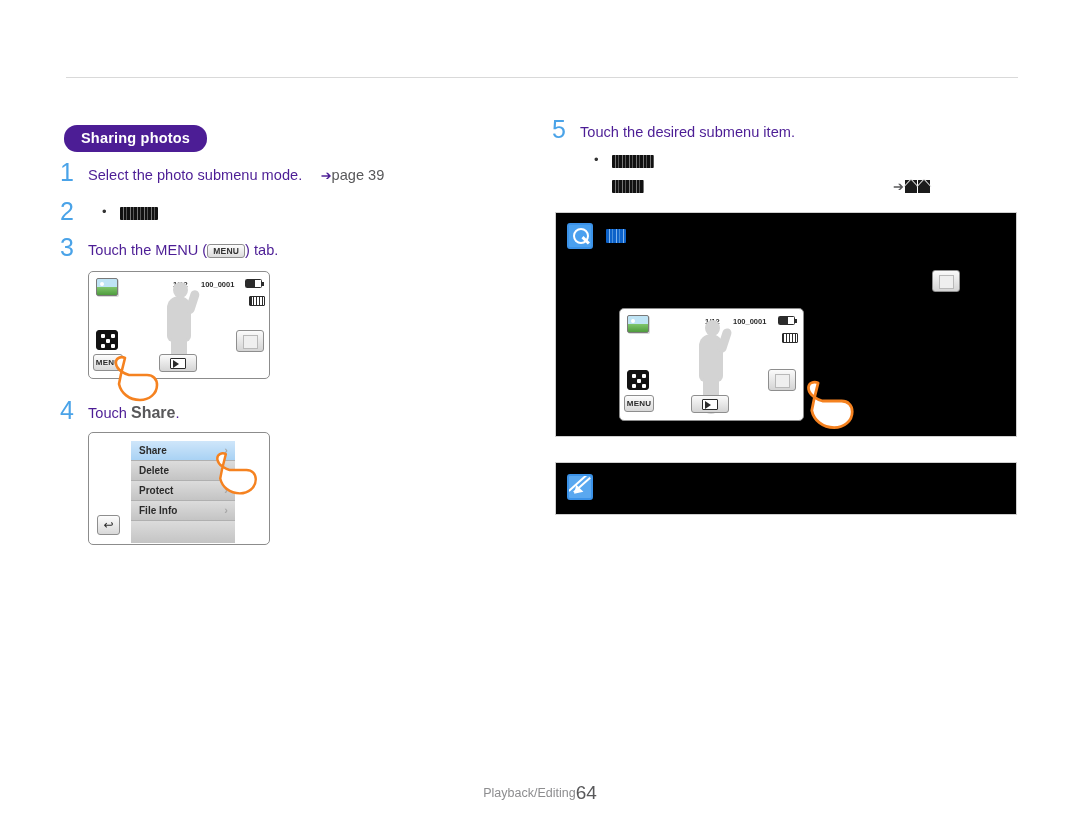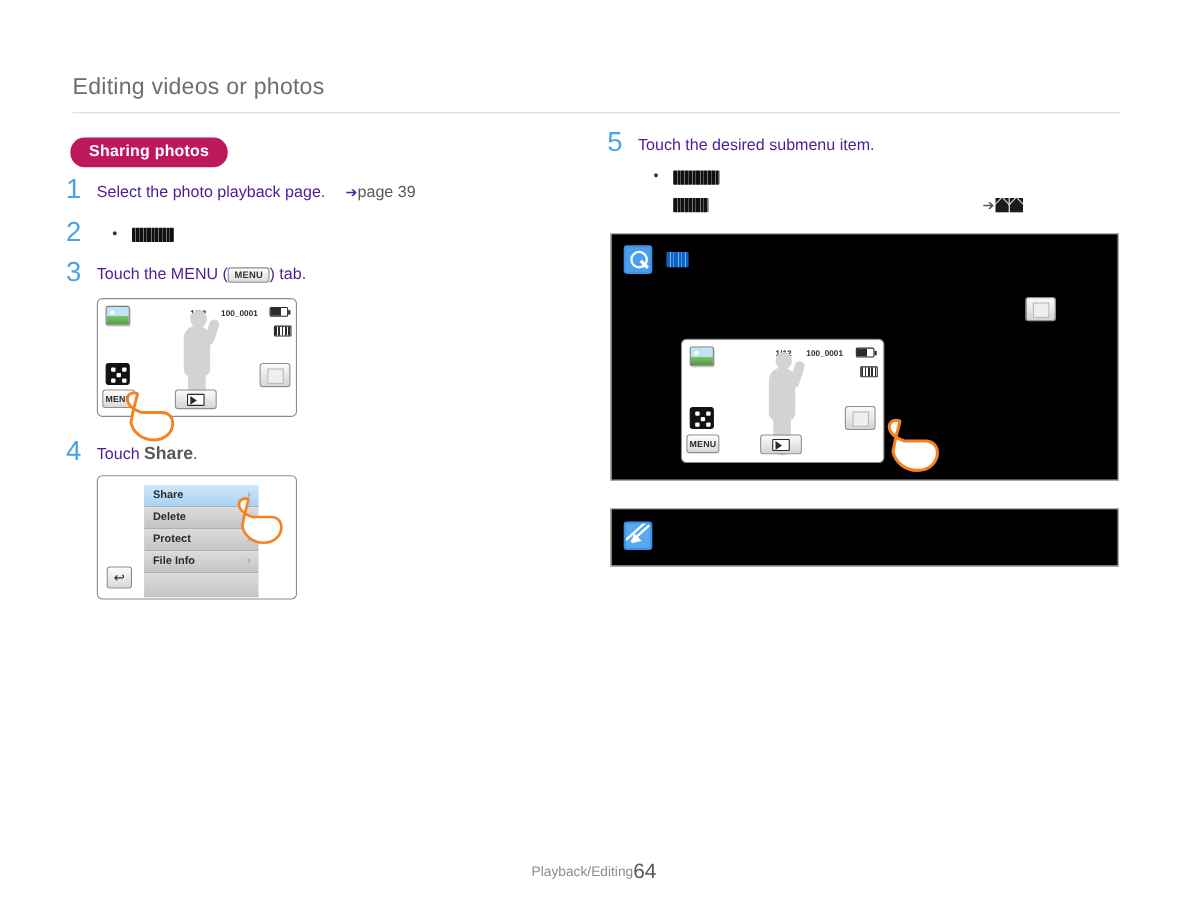--- a/index.html
+++ b/index.html
@@ -17,21 +17,21 @@
   .page-head { position:absolute; left:66px; top:66px; width:952px; }
   .page-title {
     font-size:21px; font-weight:400; color:#6d6e71;
     letter-spacing:.2px; line-height:1.2;
   }
   .head-rule { margin-top:11px; border-top:1px solid #d9d9d9; }
 
   
   .badge {
     position:absolute; left:64px; top:125px;
-    background:#be185d; color:#fff;
+    background:#4c1d95; color:#fff;
     font-size:14.5px; font-weight:600;
     padding:5px 17px 6px 17px;
     border-radius:13px;
     letter-spacing:.2px;
     display:inline-block;
   }
 
   
   .col-left  { position:absolute; left:60px;  top:165px; width:470px; }
   .col-right { position:absolute; left:552px; top:122px; width:470px; }
@@ -222,31 +222,30 @@
     position:absolute; left:0; right:0; top:782px;
     text-align:center; color:#8d8d8f;
   }
   .footer .sec { font-size:12.5px;margin-top:36px; }
   .footer .pg  { font-size:19px; color:#58585a; margin-left:0; vertical-align:-2px; }
 </style>
 </head>
 <body>
 
 <div class="page-head">
-  <div class="page-title">Editing videos or photos</div>
   <div class="head-rule"></div>
 </div>
 
 <div class="badge">Sharing photos</div>
 
 <div class="col-left">
 
   <div class="step" style="margin-bottom:18px;">
     <span class="step-num">1</span>
-    <span class="step-text">Select the photo playback page.</span>
+    <span class="step-text">Select the photo submenu mode.</span>
     <span class="step-text arrow-ref" style="margin-left:14px;">➔</span><span class="step-text ref">page 39</span>
   </div>
 
   <div class="step" style="margin-bottom:16px;">
     <span class="step-num">2</span>
     <div class="bullet-line">
       <span class="redact" style="width:38px;"></span>
     </div>
   </div>
 

